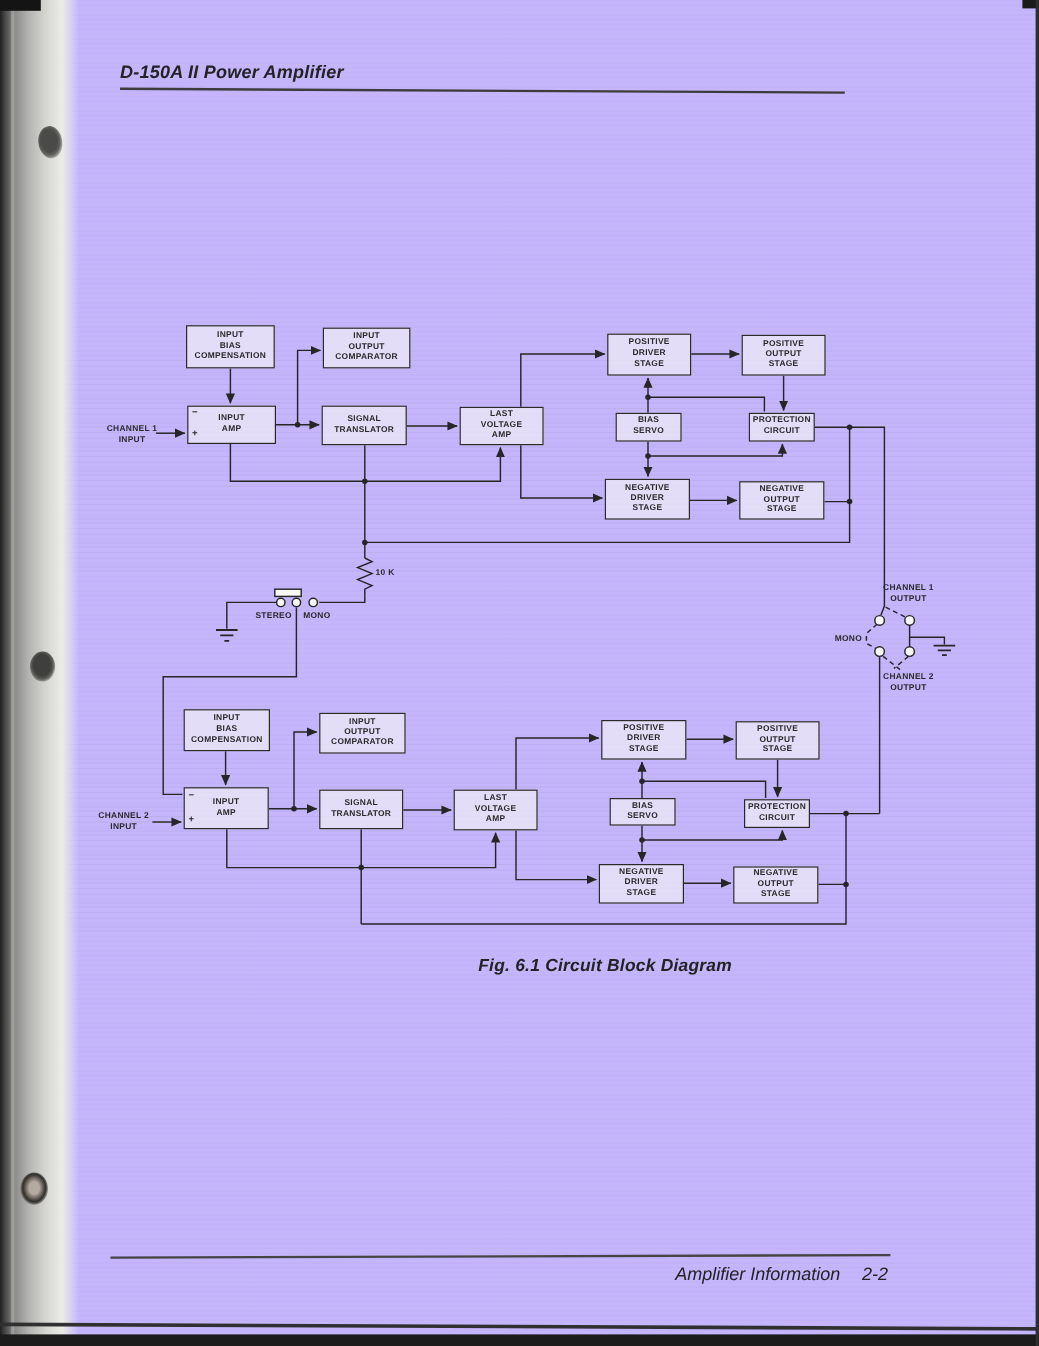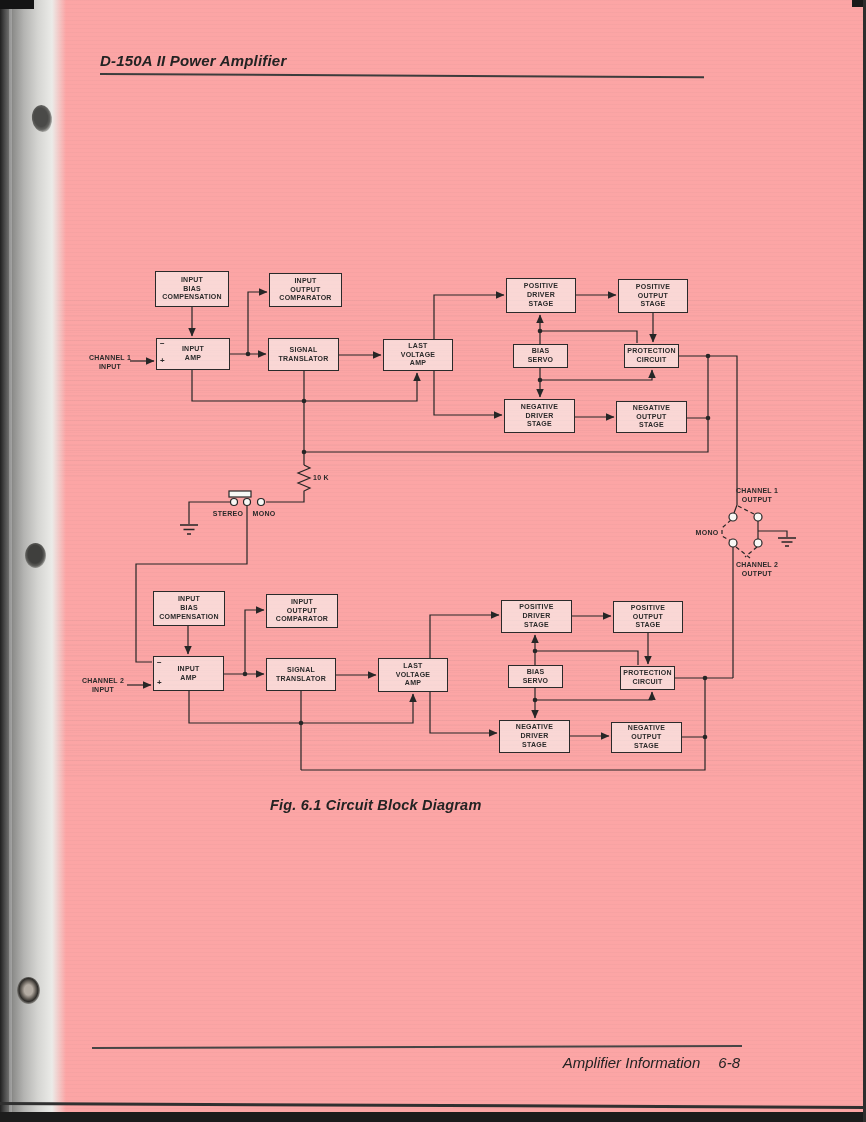--- a/index.html
+++ b/index.html
@@ -1,16 +1,16 @@
 <!DOCTYPE html>
 <html><head>
 <meta charset="utf-8">
 <style>
   html,body{margin:0;padding:0;background:#111;}
-  .page{position:relative;width:866px;height:1122px;background:#fca5a5;overflow:hidden;
+  .page{position:relative;width:866px;height:1122px;background:#c4b5fd;overflow:hidden;
         font-family:"Liberation Sans",sans-serif;color:#262626;}
   .scan-stripes{position:absolute;inset:0;pointer-events:none;
         background:repeating-linear-gradient(180deg,rgba(90,90,90,0.030) 0 1px,rgba(0,0,0,0) 1px 4px);}
   .band{position:absolute;left:55px;right:0;pointer-events:none;
         background:repeating-linear-gradient(180deg,rgba(100,100,100,0.05) 0 1px,rgba(0,0,0,0) 1px 5px);}
   .edge-left{position:absolute;left:0;top:0;bottom:0;width:66px;
         background:linear-gradient(90deg,#202020 0,#4e4e4e 5px,#8d8d8b 13px,#b4b4b2 24px,#d5d5d2 38px,#ebebe8 52px,rgba(248,248,245,0) 66px);}
   .edge-left-streak{position:absolute;left:9px;top:0;bottom:0;width:3px;background:rgba(255,255,255,0.25);}
   .edge-right{position:absolute;right:0;top:0;bottom:0;width:3px;background:#2e2e2e;}
   .corner-tl{position:absolute;left:0;top:0;width:34px;height:9px;background:#141414;}
@@ -30,21 +30,21 @@
   .hdr-rule{position:absolute;left:100px;top:73px;width:604px;height:1.6px;background:#3c3c3c;
         transform:rotate(0.3deg);transform-origin:left center;}
   .logo{position:absolute;left:636px;top:48px;}
   .blk{position:absolute;border:1.2px solid #2a2a2a;display:flex;align-items:center;justify-content:center;
         text-align:center;font-size:7px;font-weight:bold;line-height:1.25;letter-spacing:0.25px;
         white-space:pre-line;color:#2a2a2a;box-sizing:border-box;background:rgba(248,248,245,0.6);}
   .t{position:absolute;font-size:7px;font-weight:bold;letter-spacing:0.25px;line-height:1.3;
         color:#2a2a2a;white-space:pre-line;text-align:center;}
   .sign{position:absolute;font-size:8px;font-weight:bold;color:#2a2a2a;line-height:1;}
   .wires{position:absolute;left:0;top:0;}
-  .caption{position:absolute;left:270px;top:797px;width:340px;text-align:left;
+  .caption{position:absolute;left:270px;top:797px;width:340px;text-align:right;
         font-size:14.5px;font-weight:bold;font-style:italic;color:#232323;letter-spacing:0.2px;}
   .ftr-rule{position:absolute;left:92px;top:1047px;width:650px;height:1.5px;background:#454545;
         transform:rotate(-0.18deg);transform-origin:left center;}
   .footer{position:absolute;left:400px;top:1054px;width:340px;text-align:right;
         font-size:15px;font-style:italic;color:#232323;}
   .footer .pg{margin-left:18px;}
 </style>
 </head>
 <body>
 
@@ -234,21 +234,21 @@
 
   <div class="t" style="left:722px;top:486px;width:70px;">CHANNEL 1
 OUTPUT</div>
   <div class="t" style="left:688px;top:528px;width:38px;">MONO</div>
   <div class="t" style="left:722px;top:560px;width:70px;">CHANNEL 2
 OUTPUT</div>
 
   <div class="caption">Fig. 6.1  Circuit Block Diagram</div>
   <div class="ftr-rule"></div>
   <div class="footer">
-    <span>Amplifier Information</span><span class="pg">6-8</span>
+    <span>Amplifier Information</span><span class="pg">2-2</span>
   </div>
 
   <div class="edge-left"></div>
   <div class="edge-left-streak"></div>
   <div class="hole hole1"></div>
   <div class="hole hole2"></div>
   <div class="hole hole3"></div>
   <div class="corner-tl"></div>
   <div class="corner-tr"></div>
   <div class="edge-bottom-line"></div>

